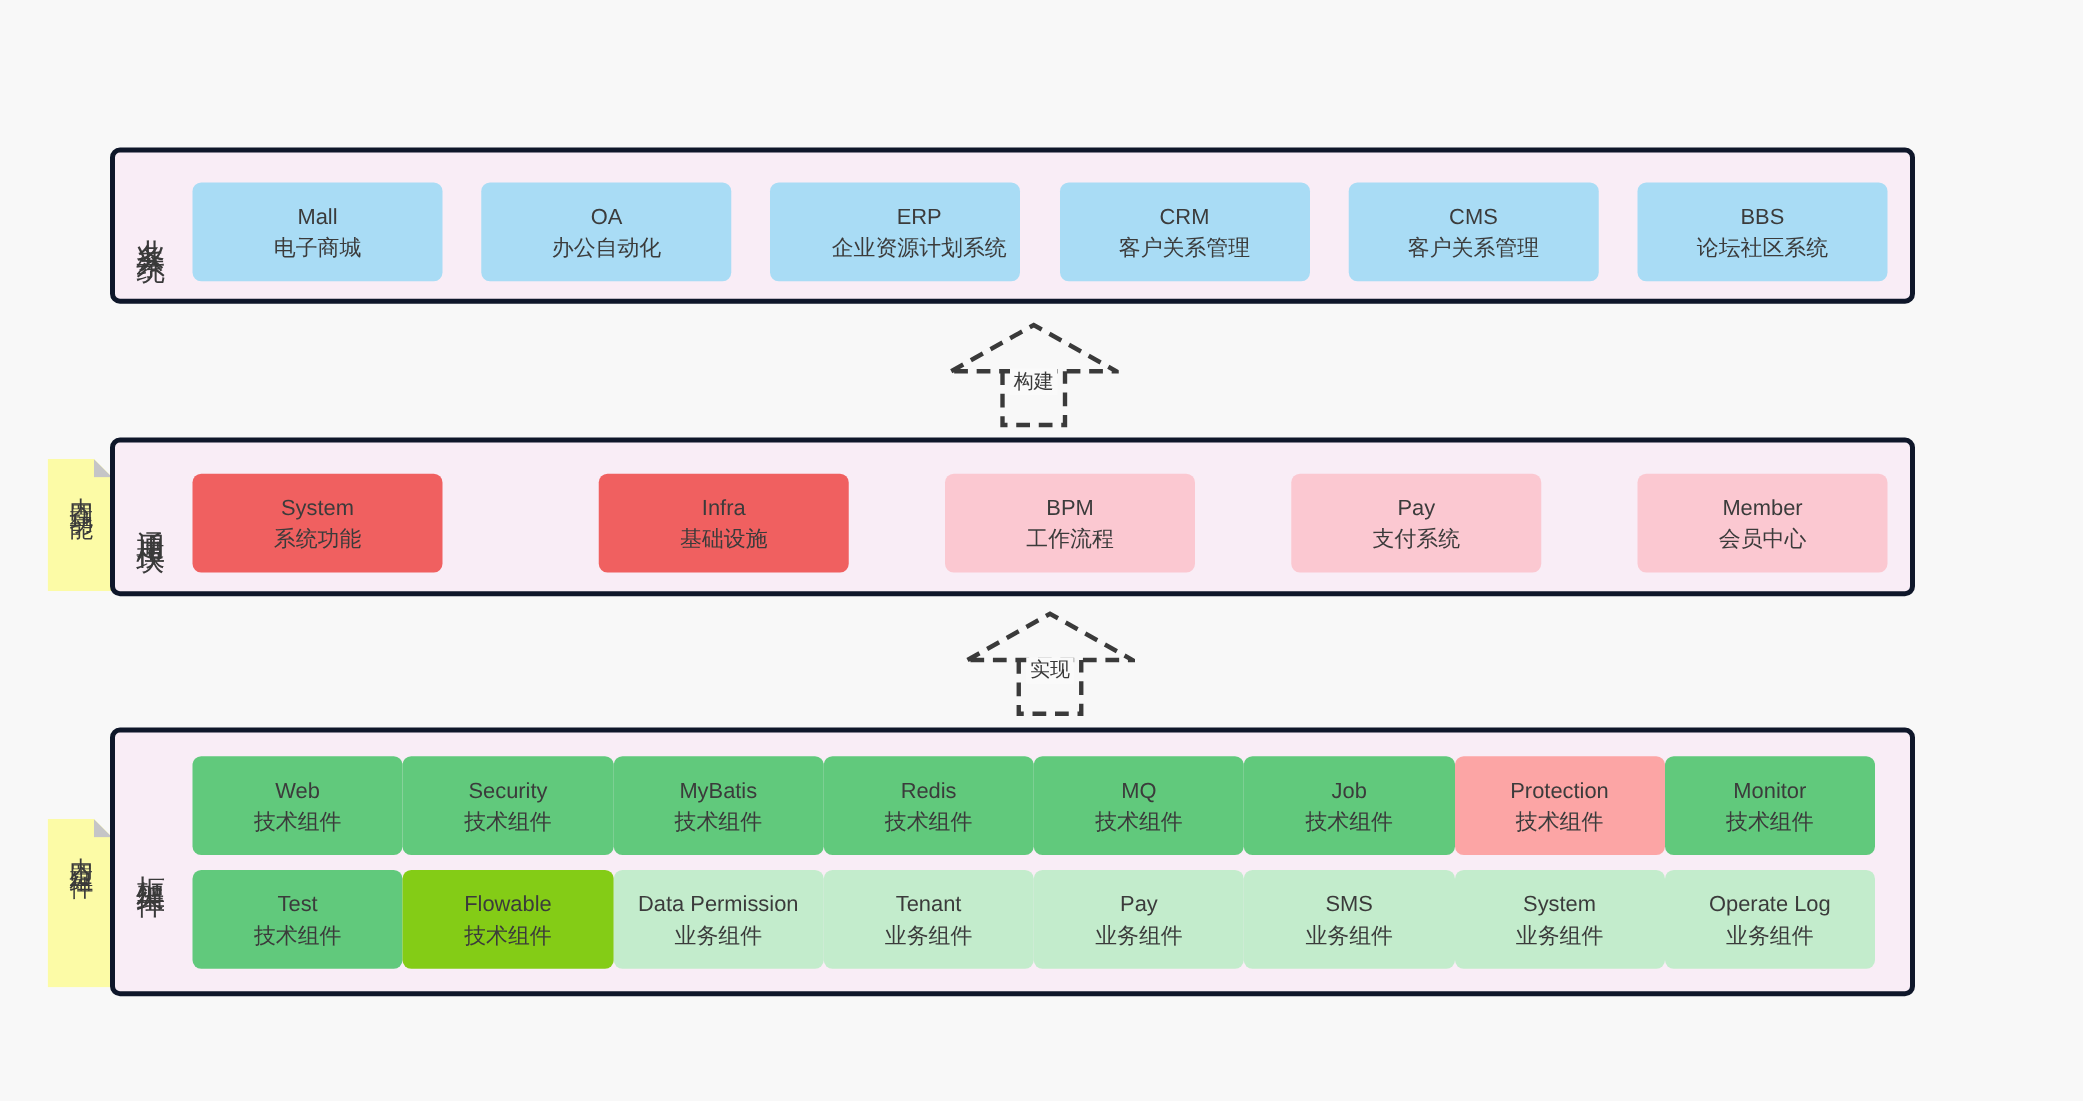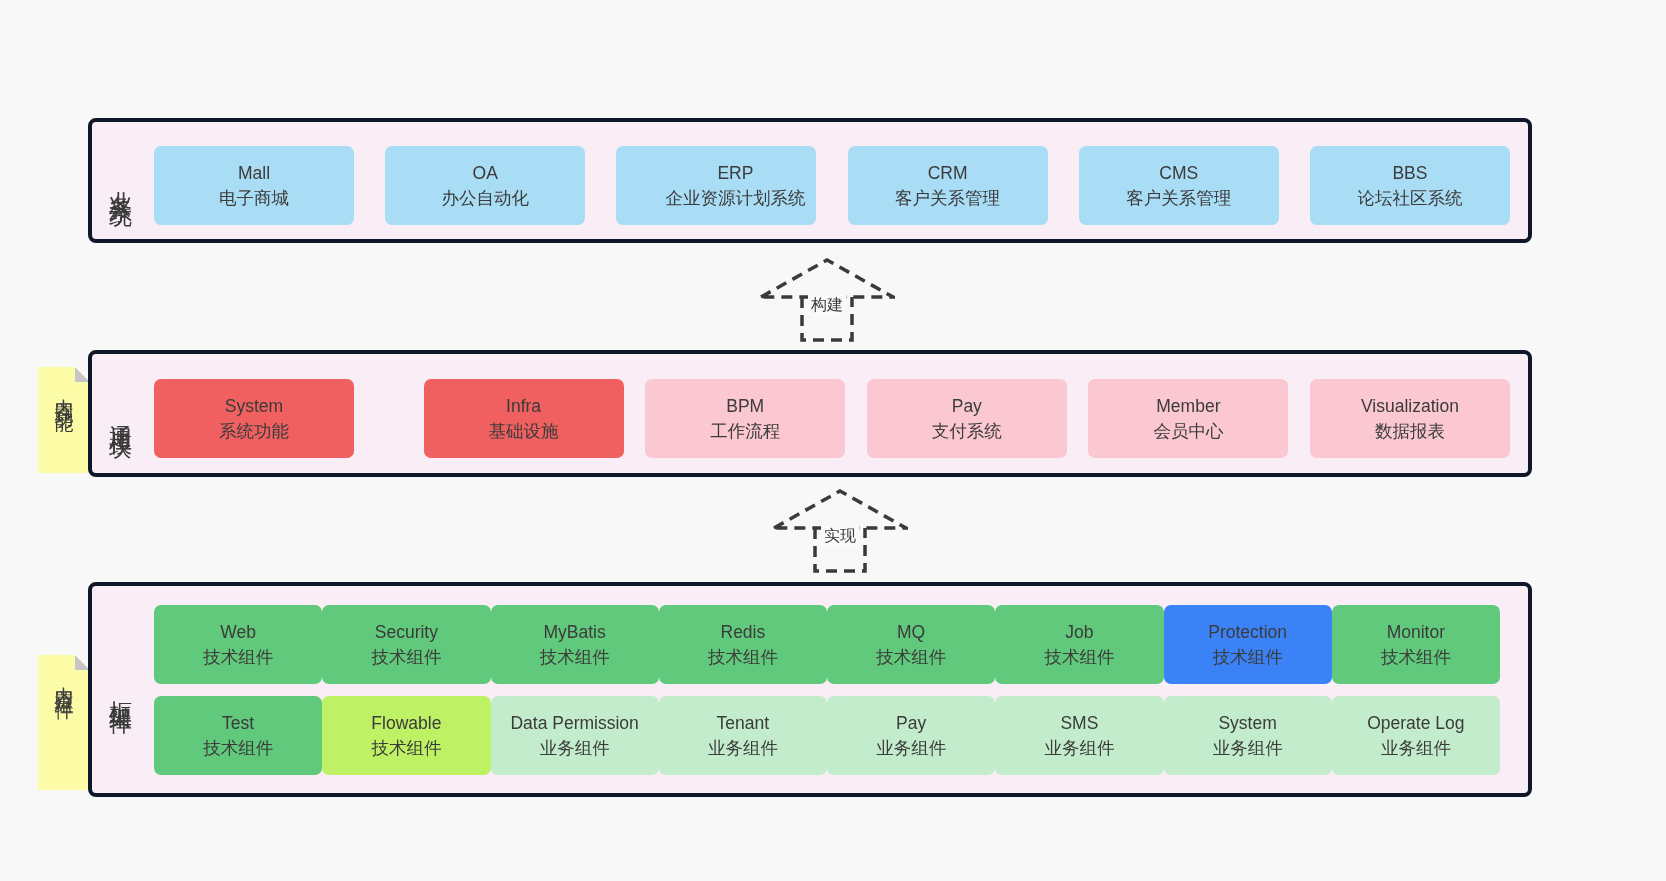--- a/index.html
+++ b/index.html
@@ -183,24 +183,20 @@
         <span>工作流程</span>
       </div>
       <div class="box box-w" style="background-color: rgb(251, 200, 209);">
         <span>Pay</span>
         <span>支付系统</span>
       </div>
       <div class="box box-w" style="background-color: rgb(251, 200, 209);">
         <span>Member</span>
         <span>会员中心</span>
       </div>
-      <div class="box box-w" style="background-color: rgb(251, 200, 209);">
-        <span>Visualization</span>
-        <span>数据报表</span>
-      </div>
     </div>
   </section>
 
   <div class="arrow" id="arrow-implement">
     <svg width="136" height="86" viewBox="0 0 136 86" fill="none">
       <path d="M2 40 L68 3 L134 40 Z" stroke="#3a3a3a" stroke-width="3.5" stroke-dasharray="11 7"></path>
       <path d="M43 40 L43 83 L93 83 L93 40" stroke="#3a3a3a" stroke-width="3.5" stroke-dasharray="11 7"></path>
     </svg>
     <span class="arrow-label">实现</span>
   </div>
@@ -230,35 +226,35 @@
           <span>技术组件</span>
         </div>
         <div class="box box-n" style="background-color: rgb(97, 201, 124);">
           <span>MQ</span>
           <span>技术组件</span>
         </div>
         <div class="box box-n" style="background-color: rgb(97, 201, 124);">
           <span>Job</span>
           <span>技术组件</span>
         </div>
-        <div class="box box-n" style="background-color: #3b82f6; text-align: right;">
+        <div class="box box-n" style="background-color: #fca5a5; text-align: right;">
           <span>Protection</span>
           <span>技术组件</span>
         </div>
         <div class="box box-n" style="background-color: rgb(97, 201, 124);">
           <span>Monitor</span>
           <span>技术组件</span>
         </div>
       </div>
       <div class="band-row">
         <div class="box box-n" style="background-color: rgb(97, 201, 124);">
           <span>Test</span>
           <span>技术组件</span>
         </div>
-        <div class="box box-n" style="background-color: #bef264;">
+        <div class="box box-n" style="background-color: #84cc16;">
           <span>Flowable</span>
           <span>技术组件</span>
         </div>
         <div class="box box-n" style="background-color: rgb(195, 236, 204);">
           <span>Data Permission</span>
           <span>业务组件</span>
         </div>
         <div class="box box-n" style="background-color: rgb(195, 236, 204);">
           <span>Tenant</span>
           <span>业务组件</span>

